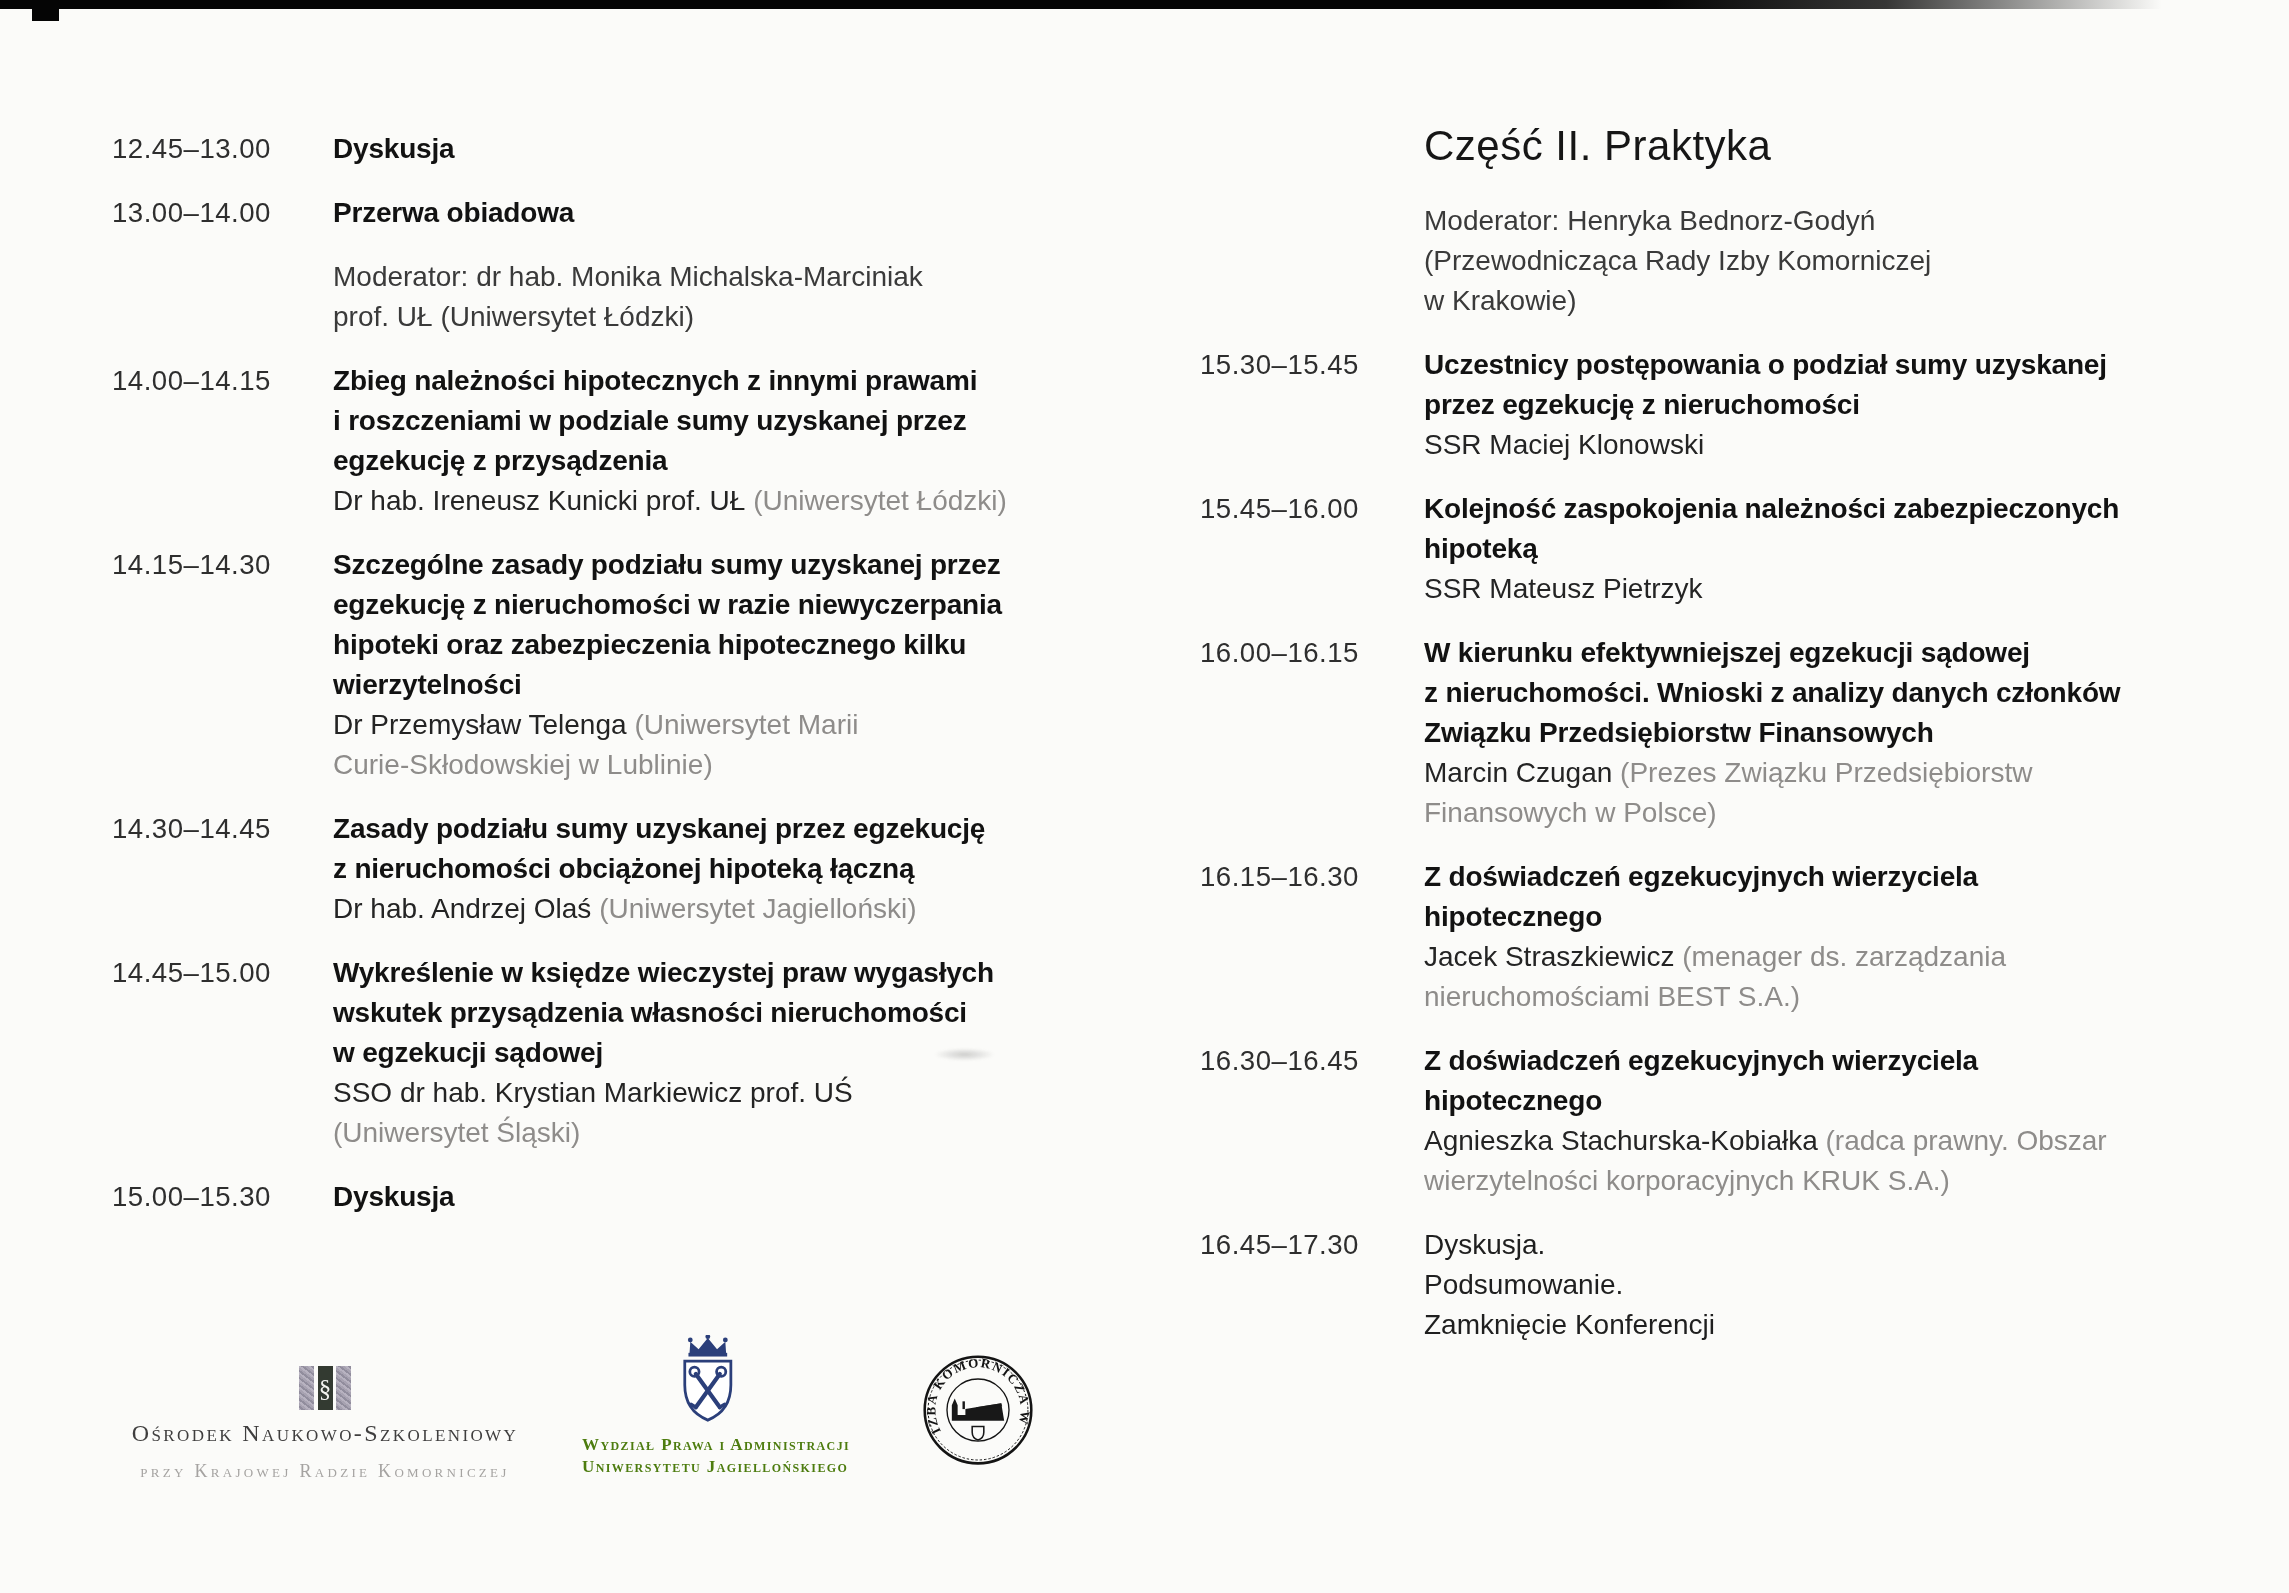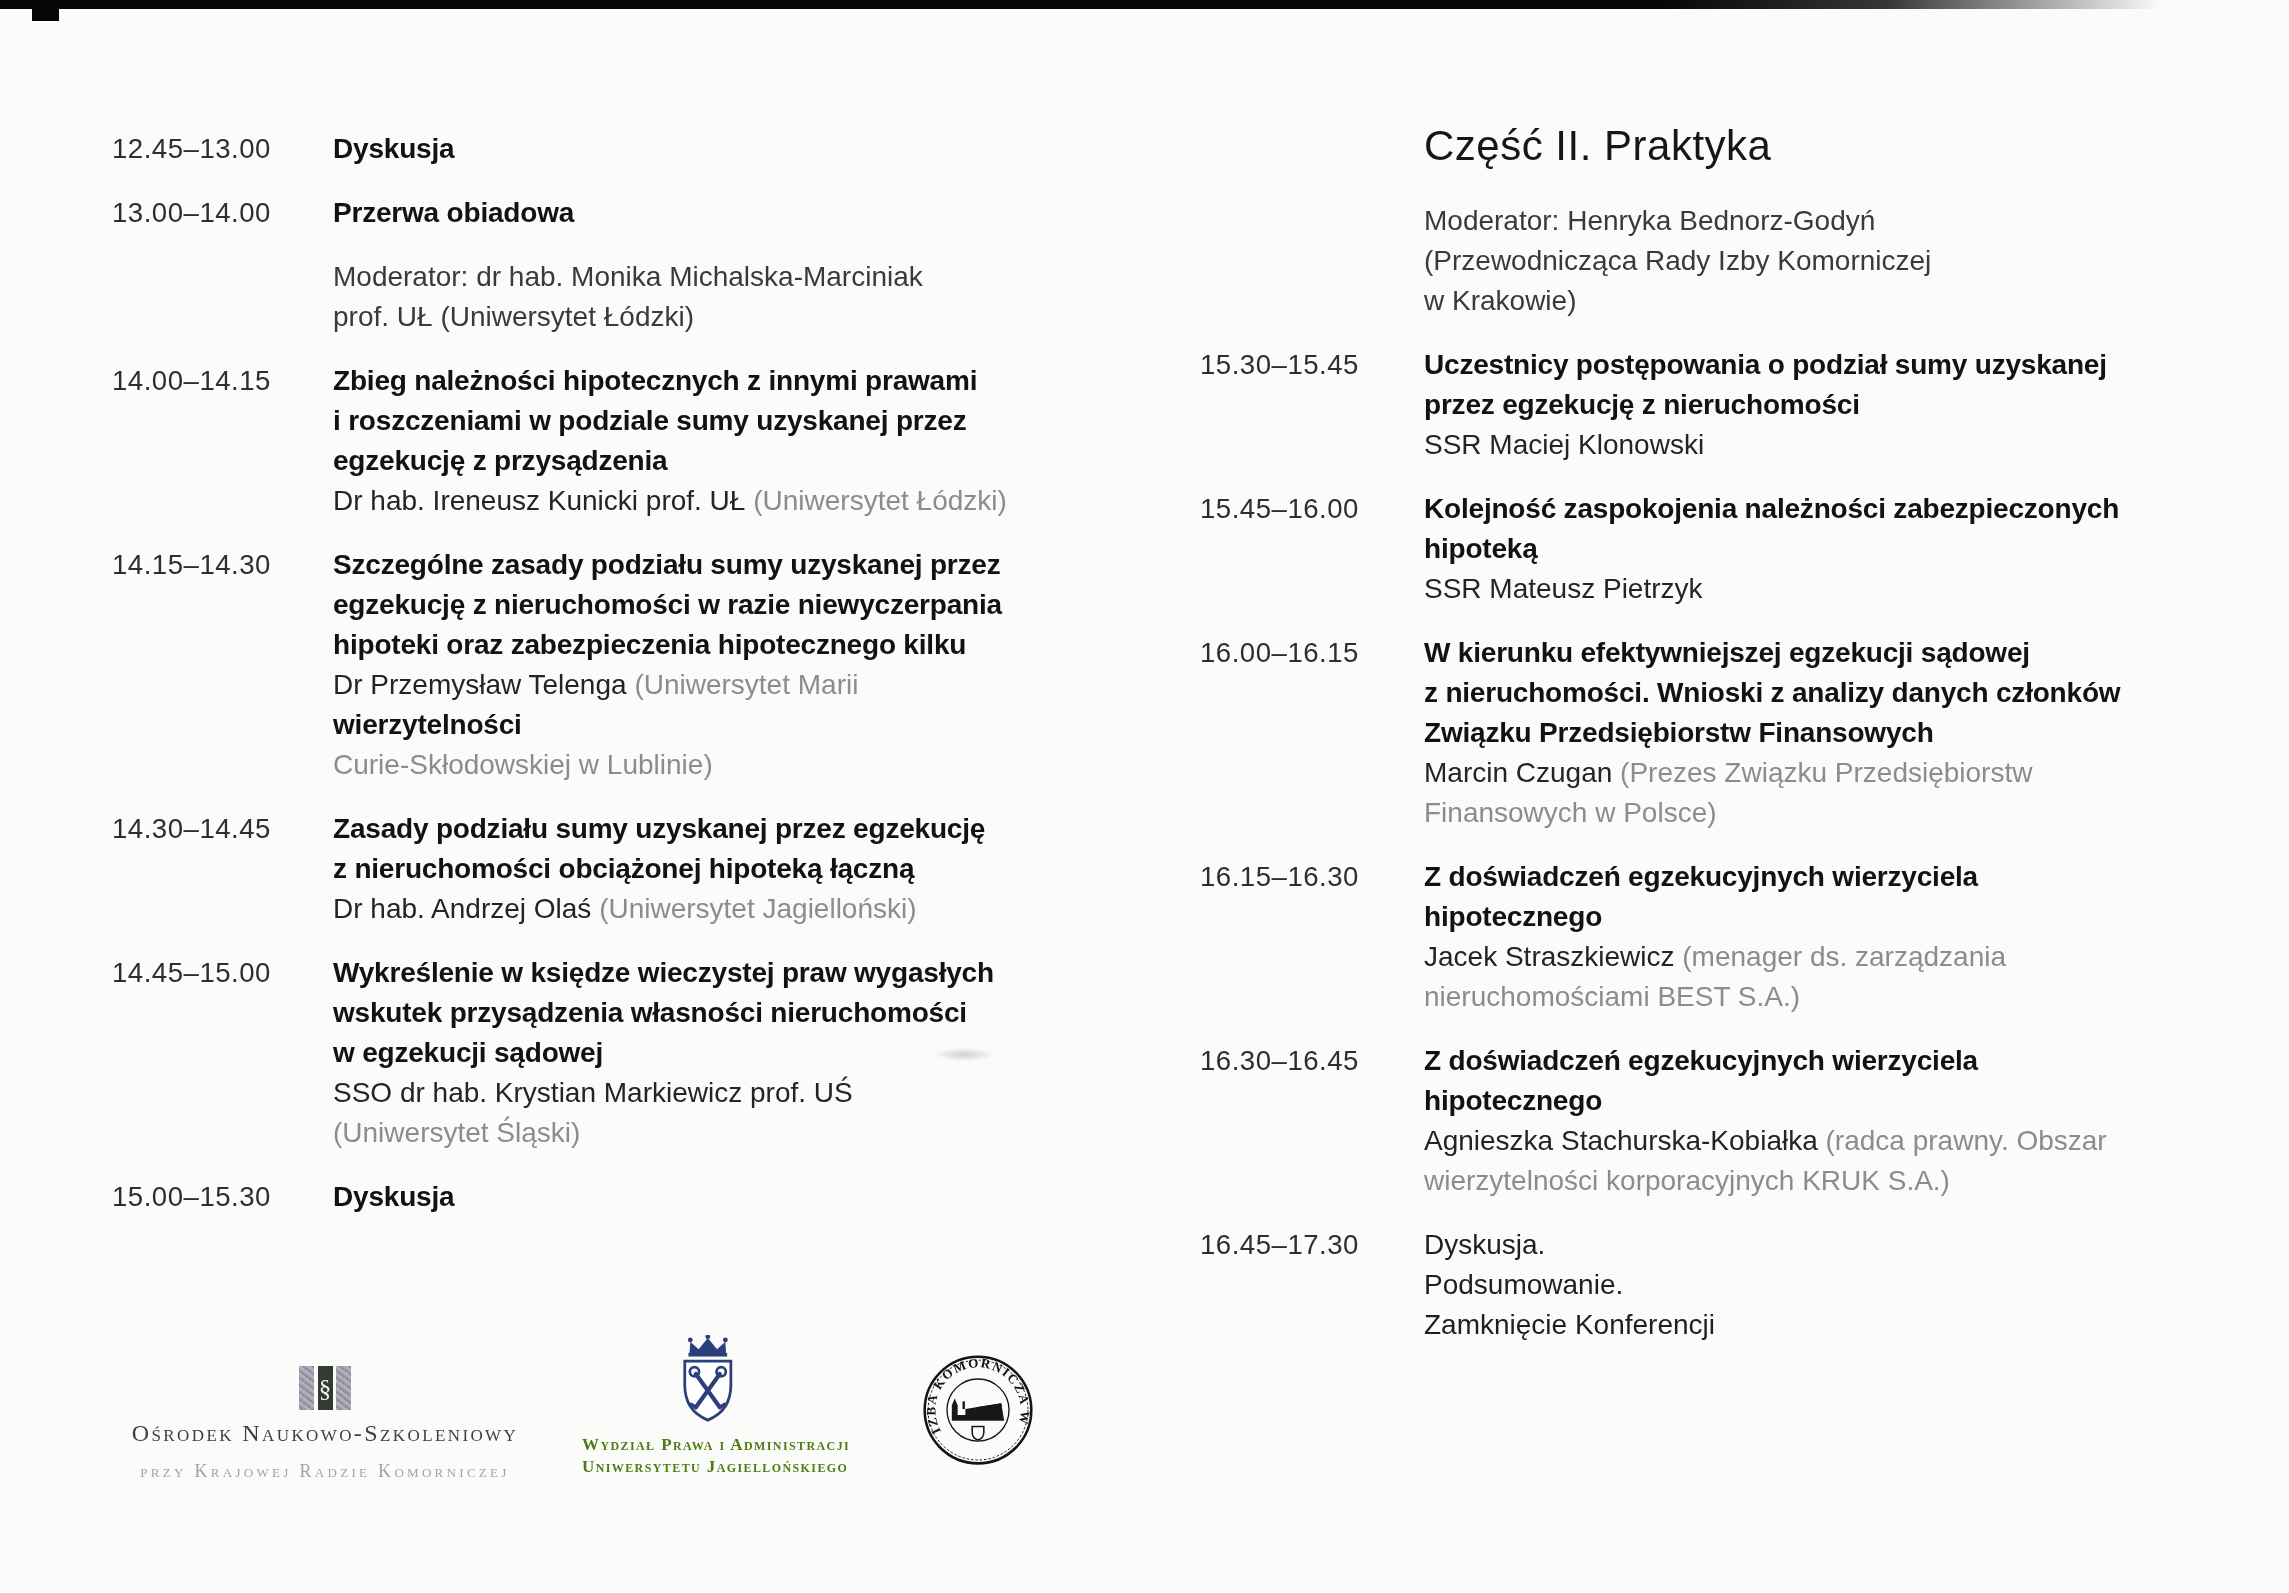--- a/index.html
+++ b/index.html
@@ -120,22 +120,22 @@
           <div class="line title">egzekucję z przysądzenia</div>
           <div class="line speaker"><span class="seg">Dr hab. Ireneusz Kunicki prof. UŁ </span><span class="seg muted">(Uniwersytet Łódzki)</span></div>
         </div>
       </div>
       <div class="item">
         <div class="time">14.15–14.30</div>
         <div class="content">
           <div class="line title">Szczególne zasady podziału sumy uzyskanej przez</div>
           <div class="line title">egzekucję z nieruchomości w razie niewyczerpania</div>
           <div class="line title">hipoteki oraz zabezpieczenia hipotecznego kilku</div>
+          <div class="line title">wierzytelności</div>
           <div class="line speaker"><span class="seg">Dr Przemysław Telenga </span><span class="seg muted">(Uniwersytet Marii</span></div>
-          <div class="line title">wierzytelności</div>
           <div class="line speaker"><span class="seg muted">Curie-Skłodowskiej w Lublinie)</span></div>
         </div>
       </div>
       <div class="item">
         <div class="time">14.30–14.45</div>
         <div class="content">
           <div class="line title">Zasady podziału sumy uzyskanej przez egzekucję</div>
           <div class="line title">z nieruchomości obciążonej hipoteką łączną</div>
           <div class="line speaker"><span class="seg">Dr hab. Andrzej Olaś </span><span class="seg muted">(Uniwersytet Jagielloński)</span></div>
         </div>

